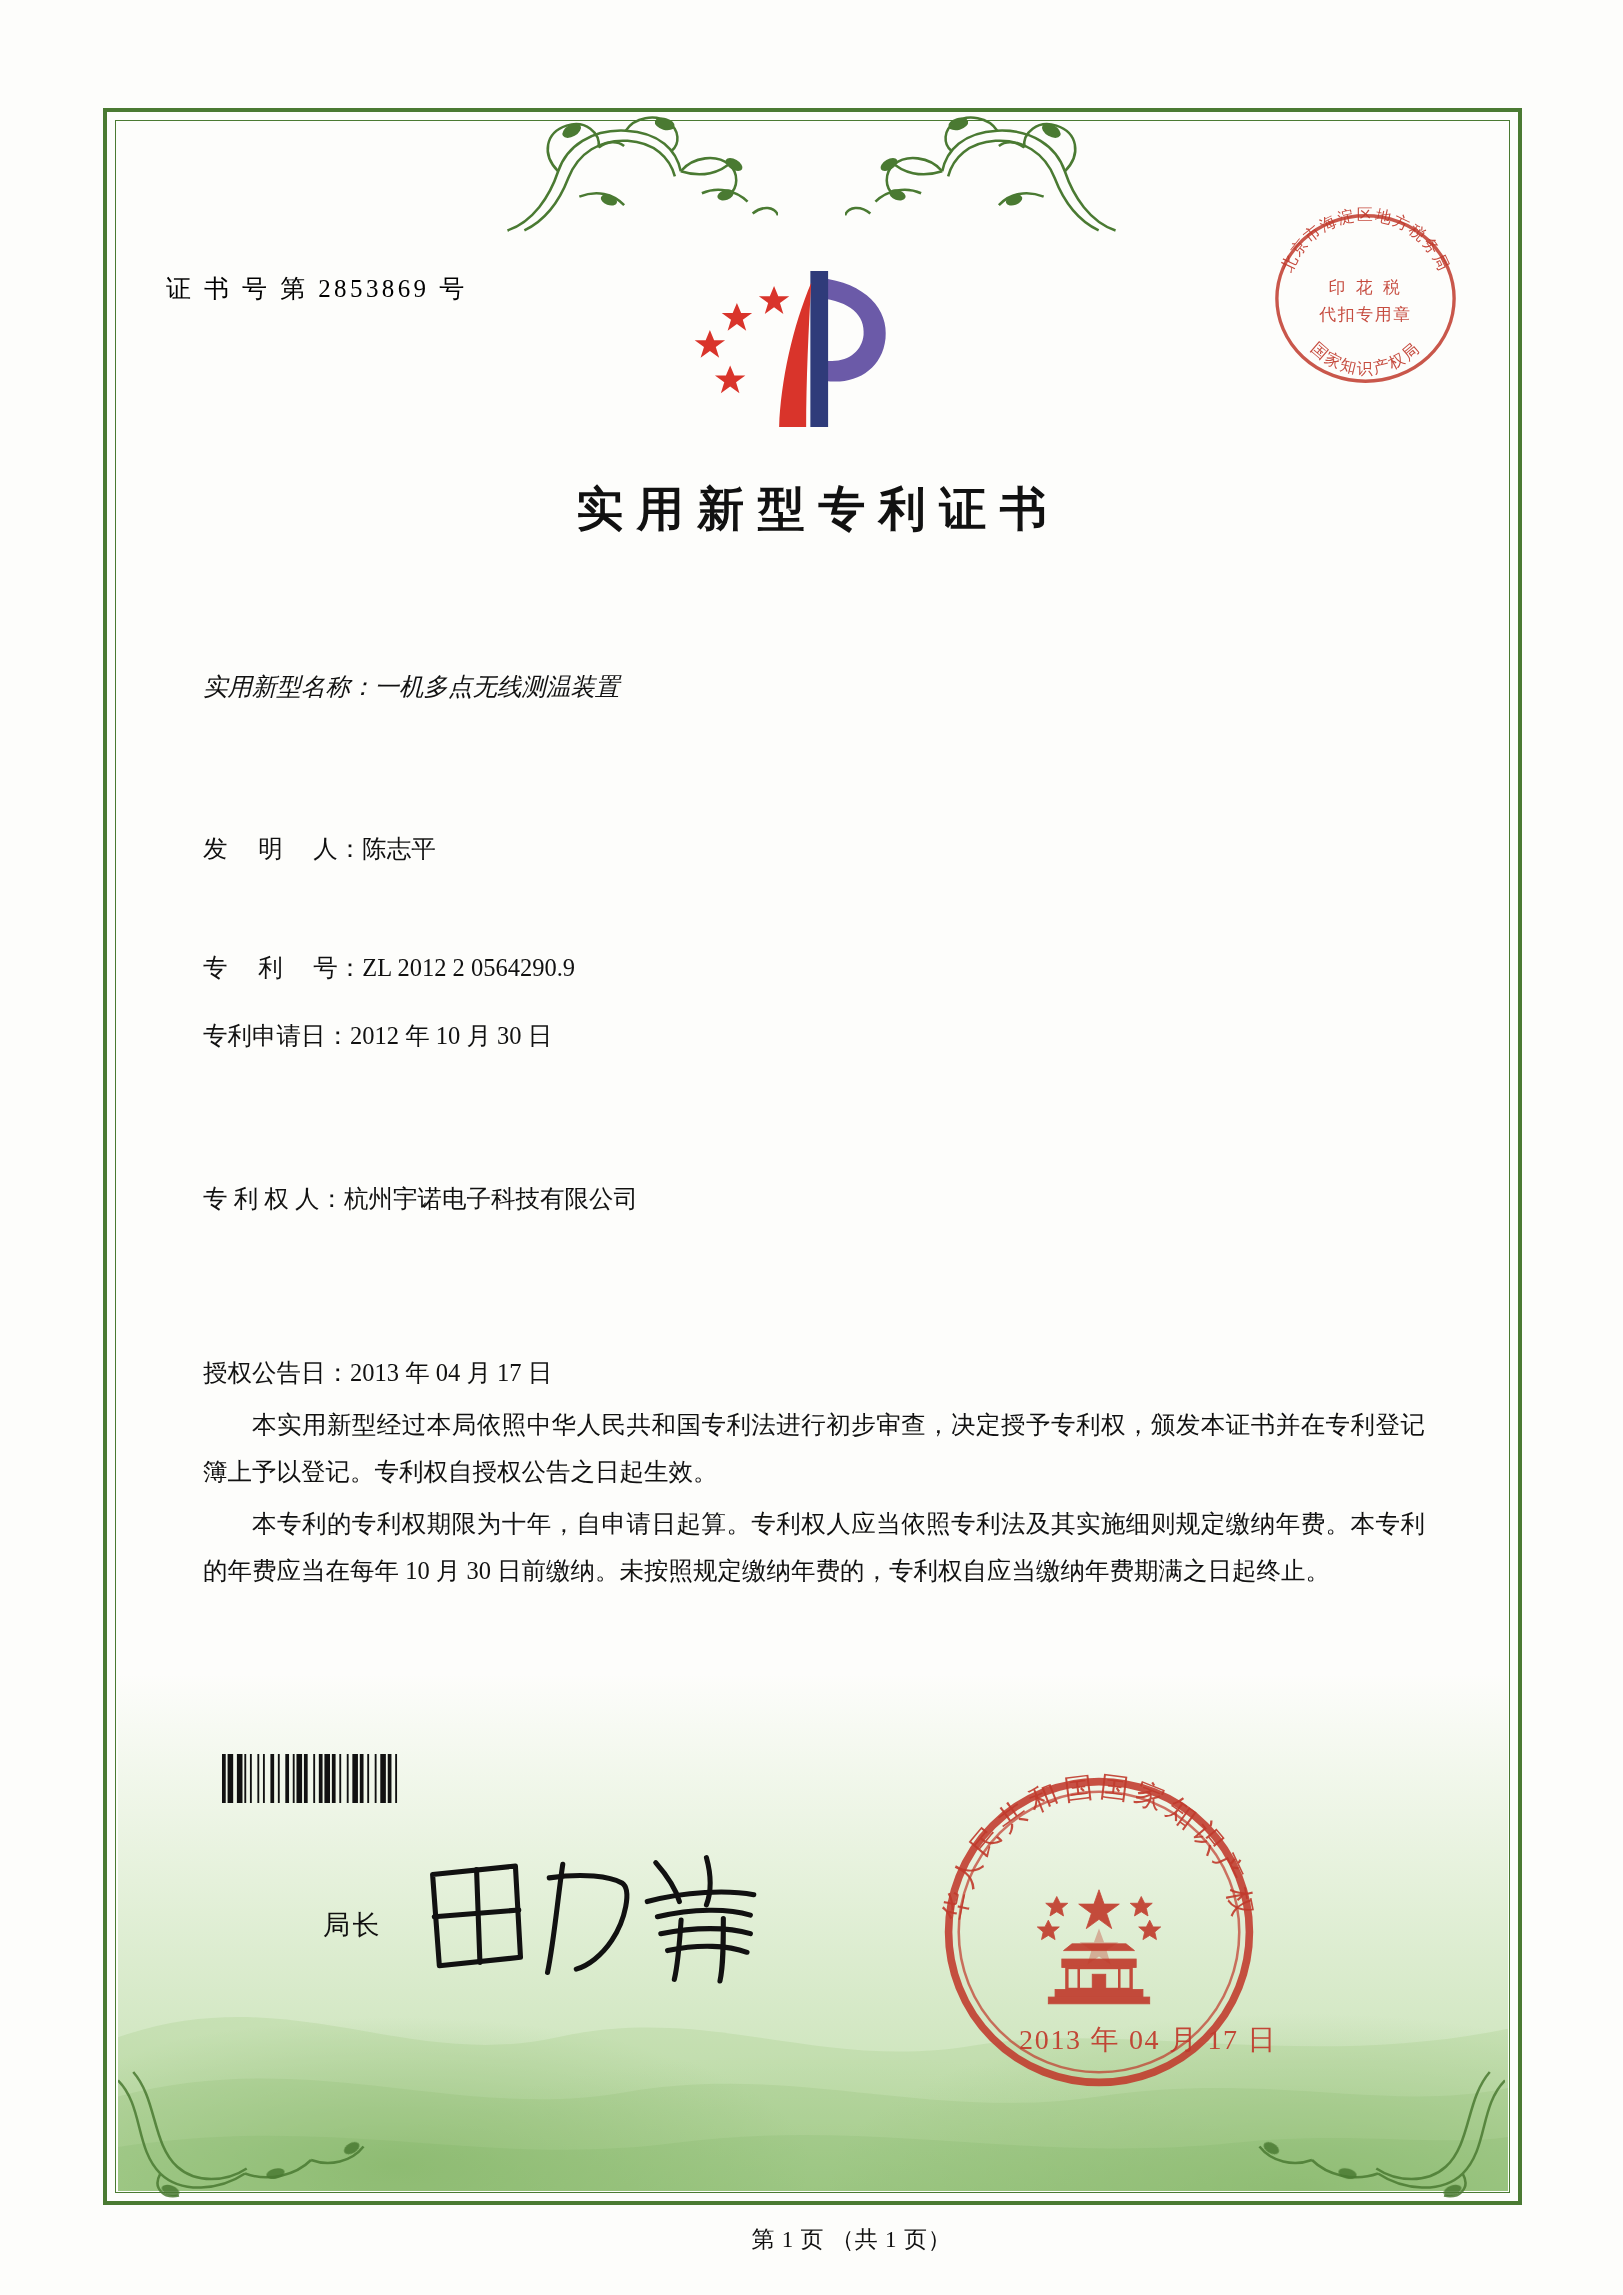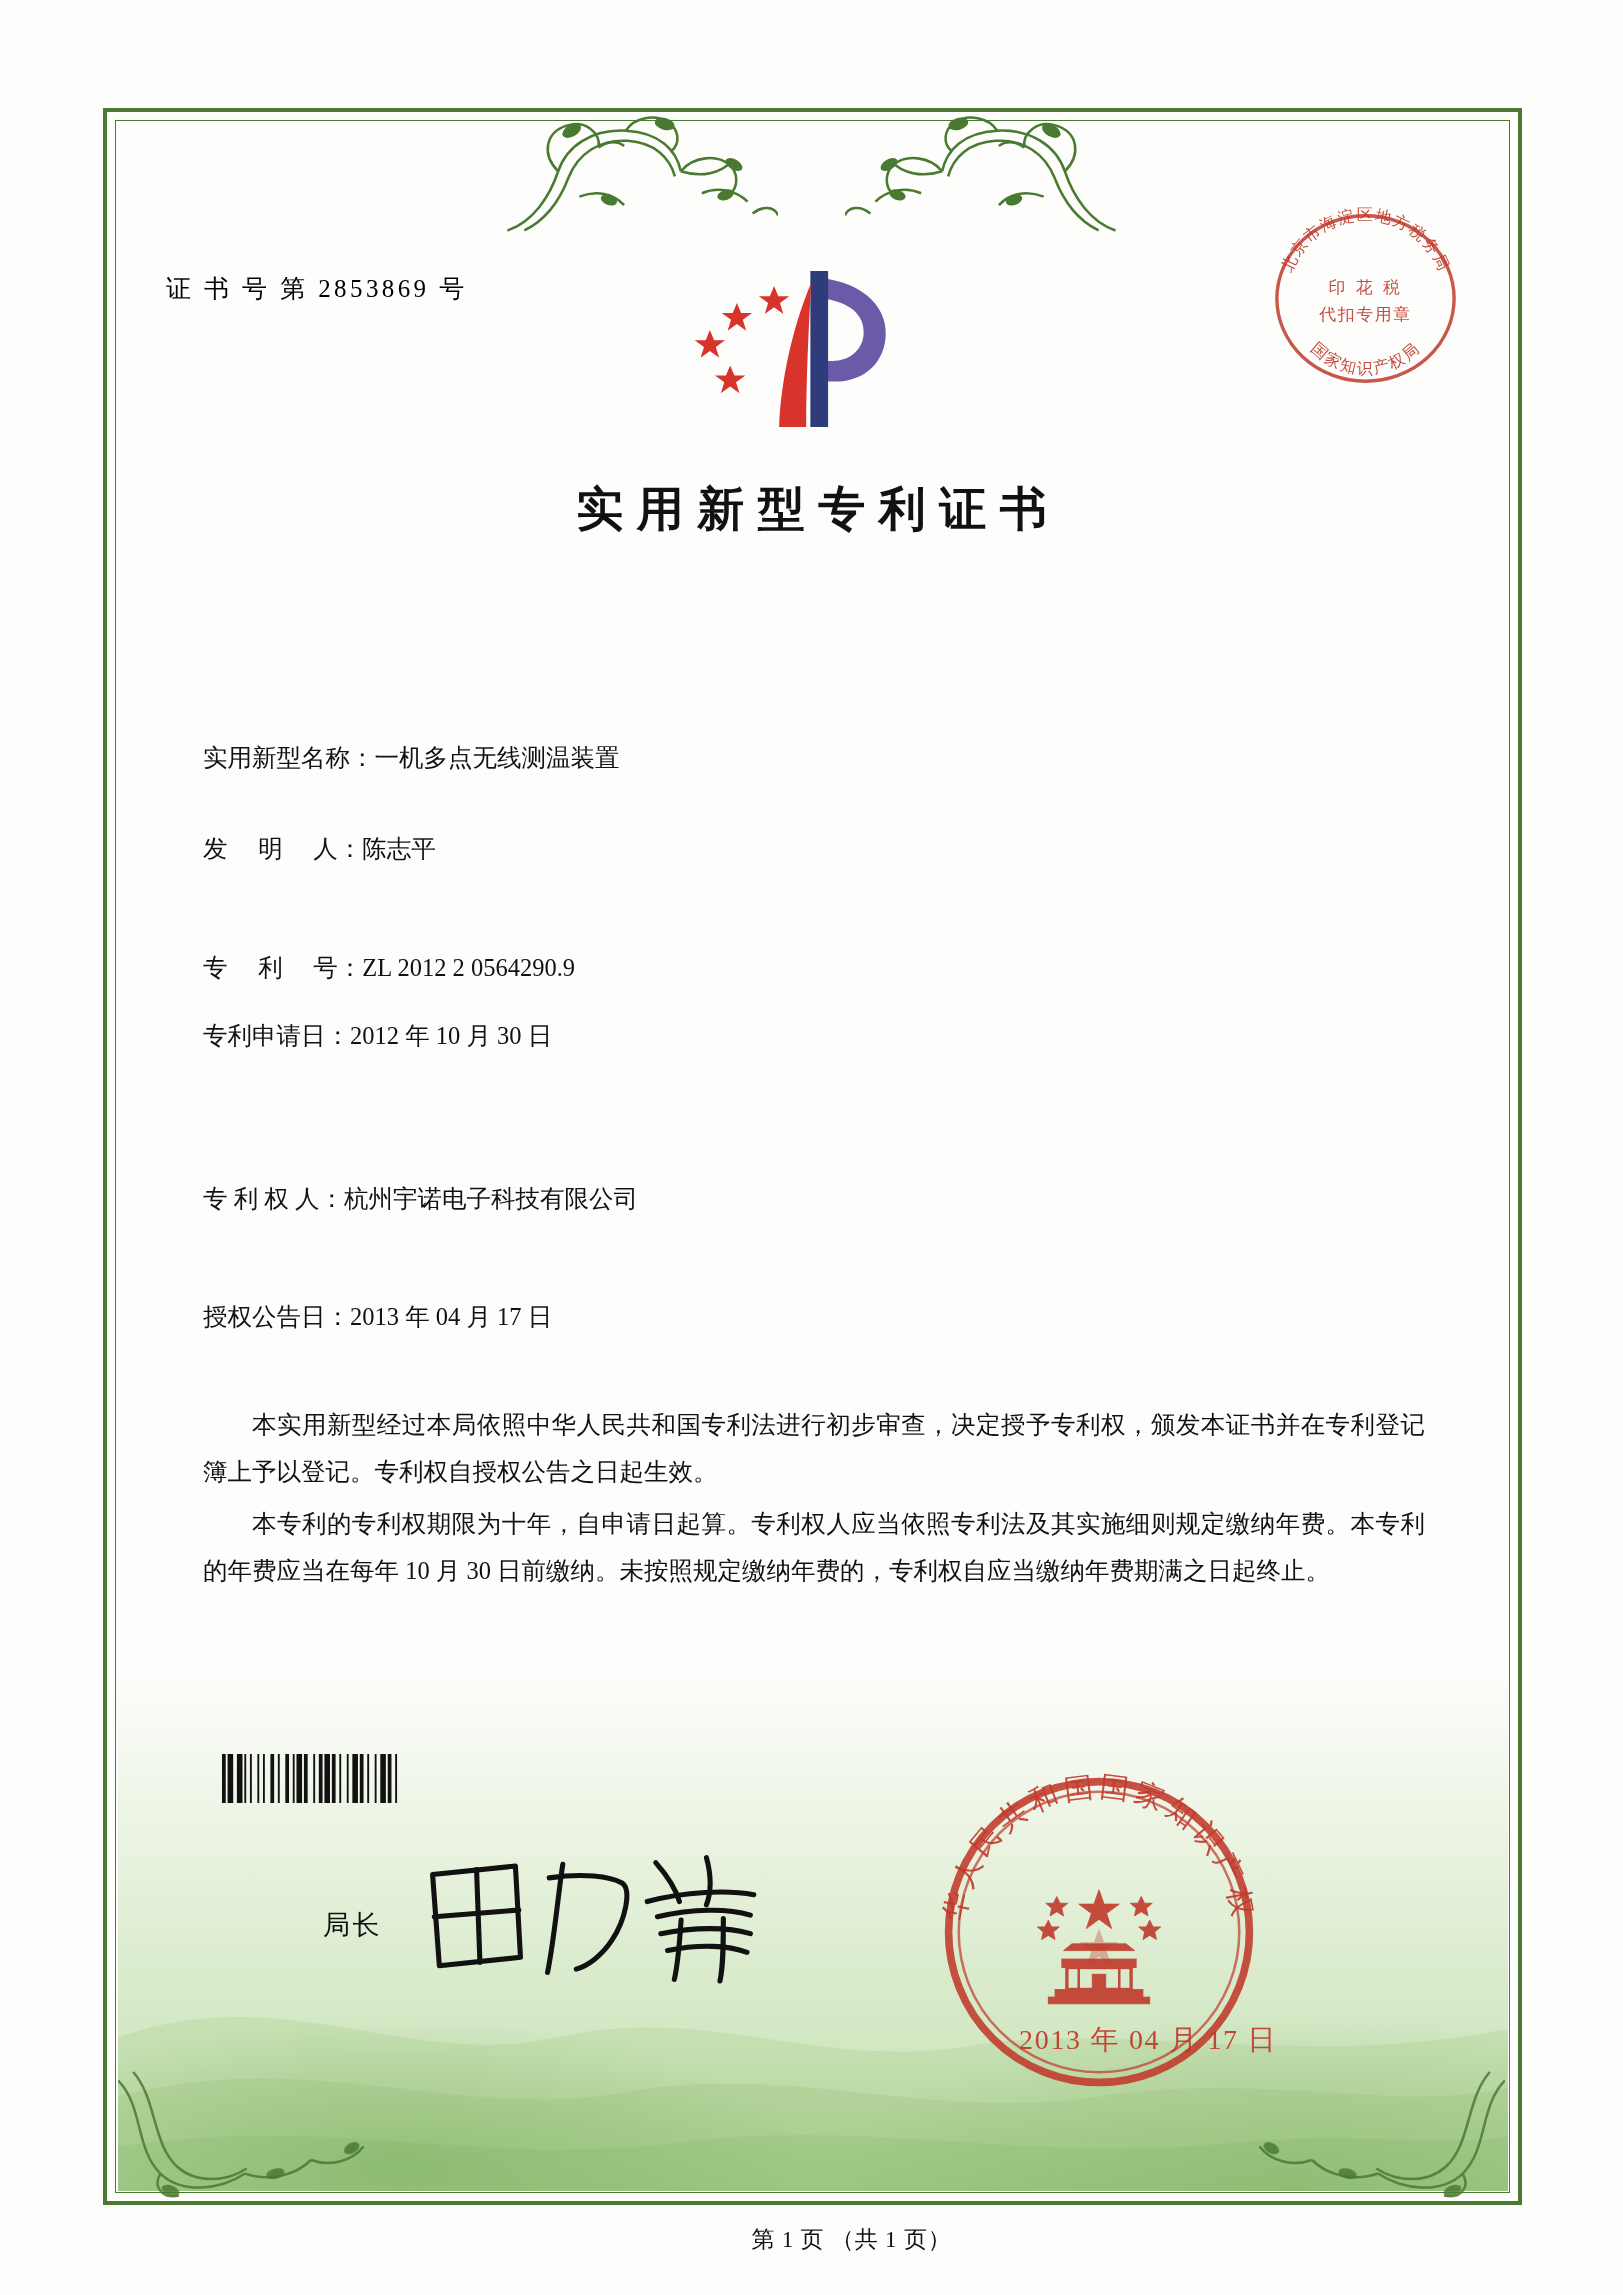--- a/index.html
+++ b/index.html
@@ -127,26 +127,26 @@
     left: 203px;
     font-size: 24.5px;
     color: #111;
     white-space: nowrap;
   }
   .field .lbl { letter-spacing: 0px; }
   .field .val { letter-spacing: 0px; }
   .sp-wide { letter-spacing: 9.3px; }
   .sp-mid  { letter-spacing: 5px; }
 
-  .f1 { top: 741px; }
+  .f1 { top: 670px; font-style: italic; }
   .f2 { top: 832px; }
   .f3 { top: 951px; }
   .f4 { top: 1019px; }
   .f5 { top: 1182px; }
-  .f6 { top: 1300px; }
+  .f6 { top: 1356px; }
 
   .mono-like { font-family: "Liberation Serif", serif; letter-spacing: 0.8px; }
 
   
   .body-text {
     position: absolute;
     left: 203px;
     top: 1401px;
     width: 1222px;
     font-size: 24.5px;

